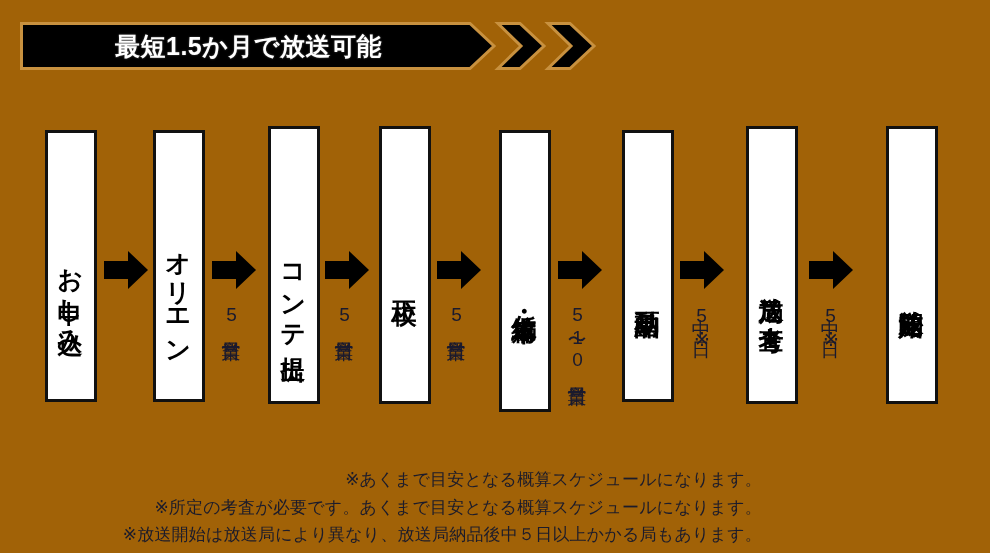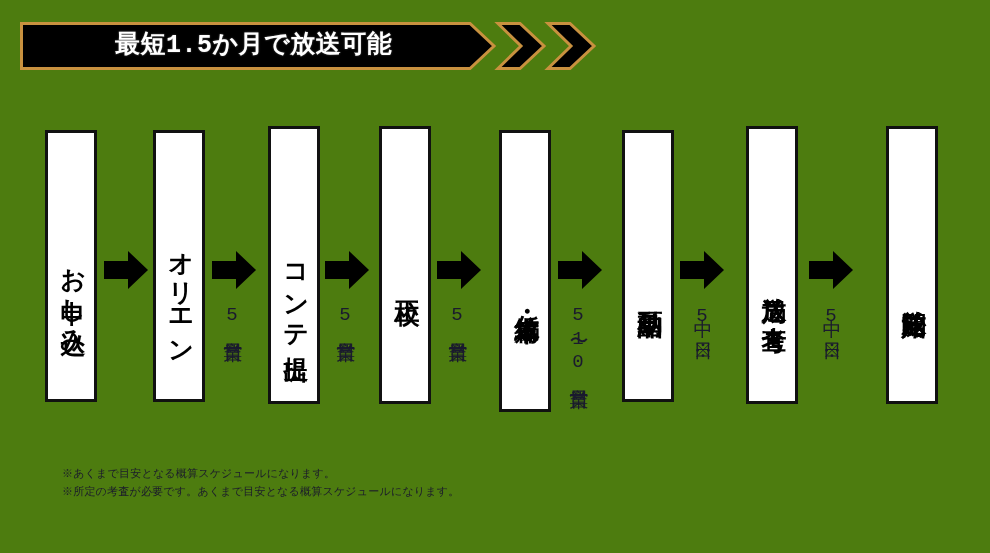--- a/index.html
+++ b/index.html
@@ -8,23 +8,22 @@
     padding: 0;
     background: #ffffff;
   }
   body {
     font-family: "Liberation Sans", "DejaVu Sans", sans-serif;
   }
   #canvas {
     position: relative;
     width: 990px;
     height: 553px;
-    background: #4d7c0f;
+    background: #a16207;
     overflow: hidden;
-    font-family: Liberation Mono, monospace;
   }
 
   
   #banner {
     position: absolute;
     left: 20px;
     top: 22px;
     width: 580px;
     height: 48px;
   }
@@ -95,25 +94,26 @@
   }
 
   
   #notes {
     position: absolute;
     left: 62px;
     top: 466px;
     width: 700px;
   }
   .note-line {
-    font-size: 11px;
+    font-size: 17px;
     color: #1b1b2b;
     line-height: 1.62;
     letter-spacing: 0.2px;
     white-space: nowrap;
+    text-align: right;
   }
 </style>
 </head>
 <body>
 
 <div id="canvas">
 
   <div id="banner">
     <svg viewBox="0 0 580 48" xmlns="http://www.w3.org/2000/svg">
 
@@ -206,15 +206,16 @@
 
     <div class="step-box" style="left:886px; top:126px; width:52px; height:278px;">
       <div class="step-label" style="top:66px; height:196px;">放送開始</div>
     </div>
 
   </div>
 
   <div id="notes">
     <div class="note-line">※あくまで目安となる概算スケジュールになります。</div>
     <div class="note-line">※所定の考査が必要です。あくまで目安となる概算スケジュールになります。</div>
+    <div class="note-line">※放送開始は放送局により異なり、放送局納品後中５日以上かかる局もあります。</div>
   </div>
 
 </div>
 
 </body></html>

